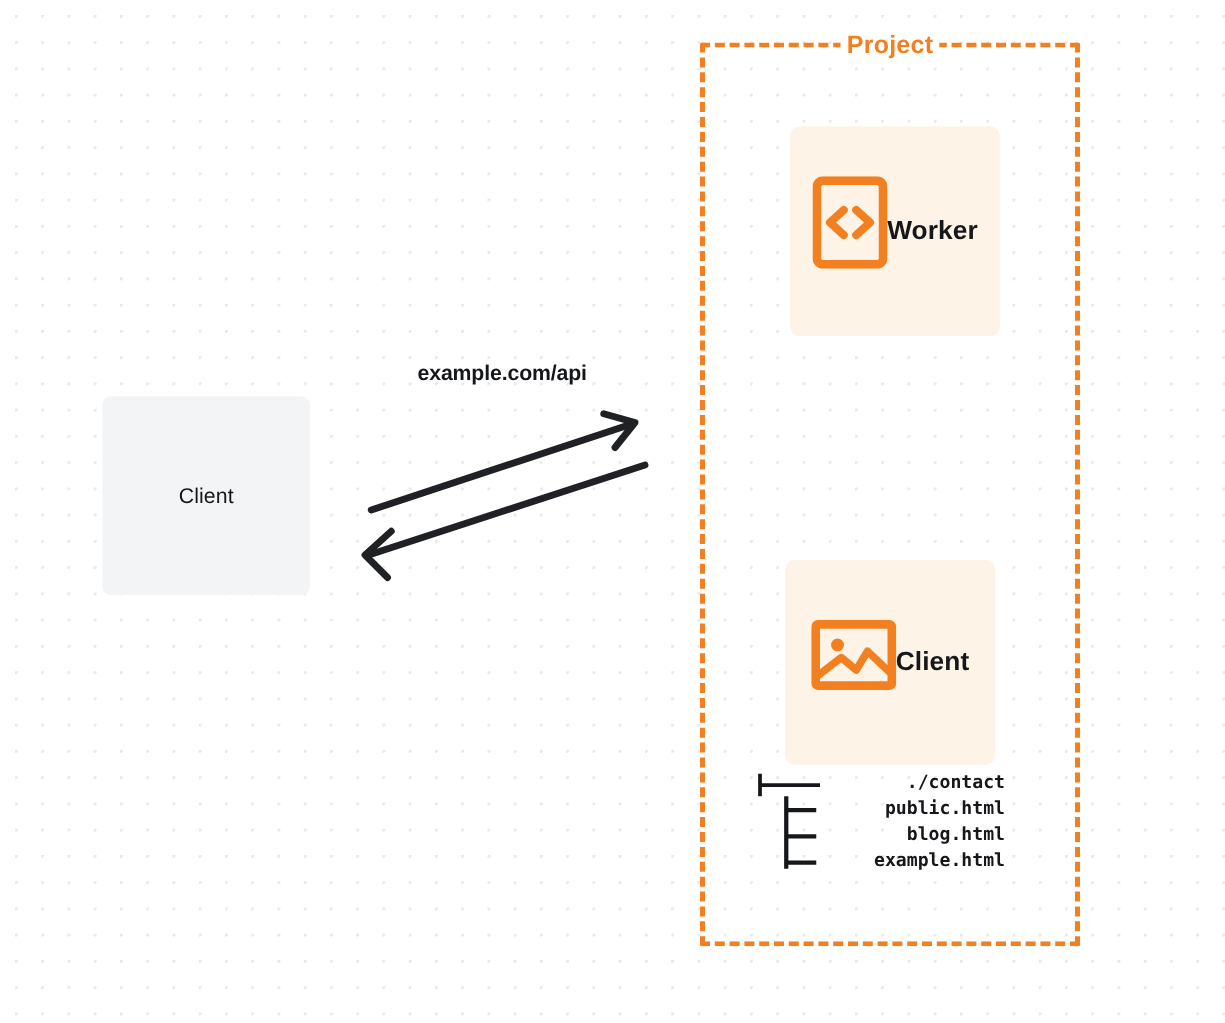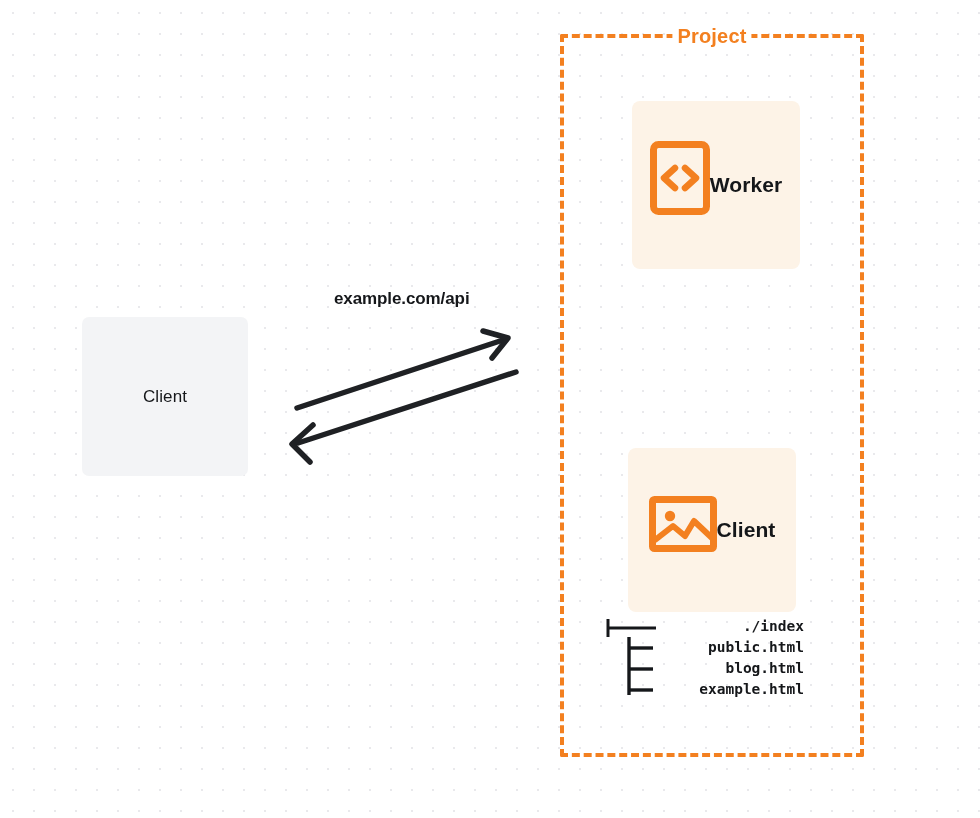--- a/index.html
+++ b/index.html
@@ -208,19 +208,19 @@
     <line x1="4" y1="12" x2="52" y2="12" stroke="#15171a" stroke-width="3"></line>
 
     <line x1="25" y1="21" x2="25" y2="79" stroke="#15171a" stroke-width="3.4"></line>
 
     <line x1="25" y1="32" x2="49" y2="32" stroke="#15171a" stroke-width="3.4"></line>
     <line x1="25" y1="53" x2="49" y2="53" stroke="#15171a" stroke-width="3.4"></line>
     <line x1="25" y1="74" x2="49" y2="74" stroke="#15171a" stroke-width="3.4"></line>
   </svg>
 
   <div id="file-tree">
-    <span class="tree-row">./index</span>
+    <span class="tree-row">./contact</span>
     <span class="tree-row">public.html</span>
     <span class="tree-row">blog.html</span>
     <span class="tree-row">example.html</span>
   </div>
 
 </div>
 
 </body></html>

